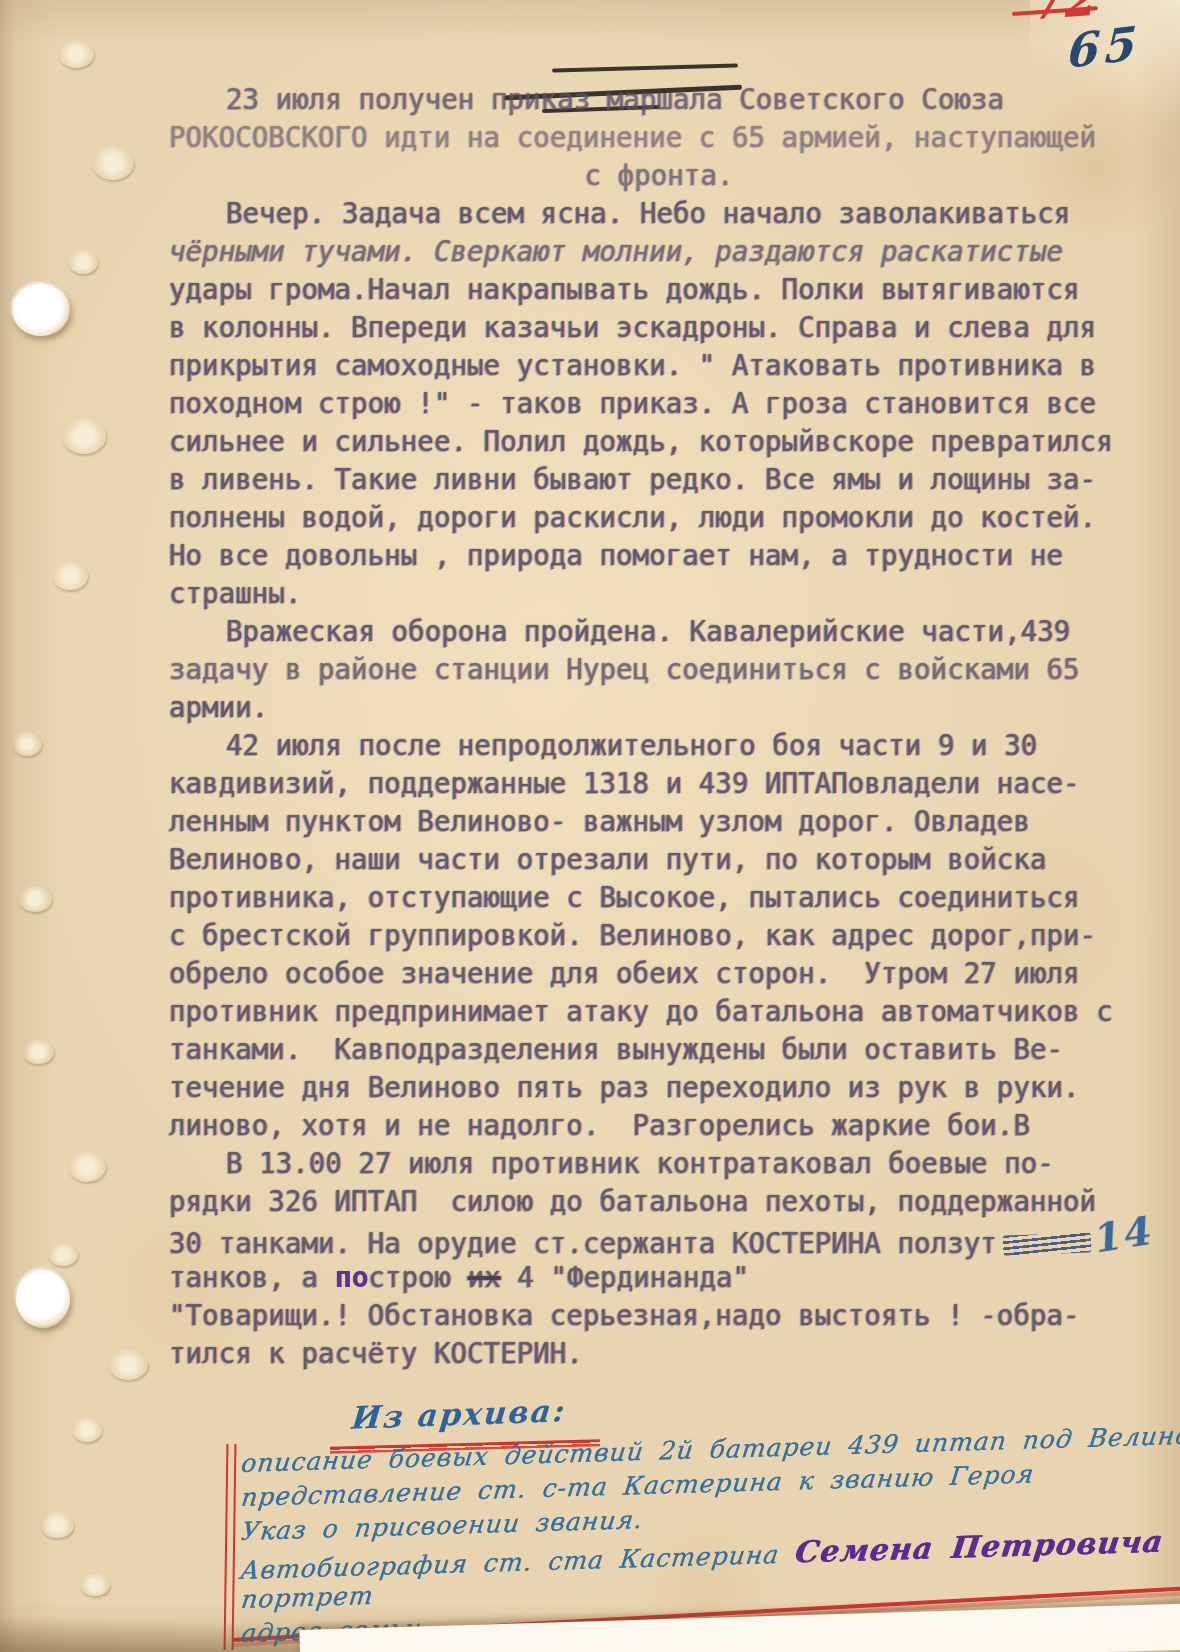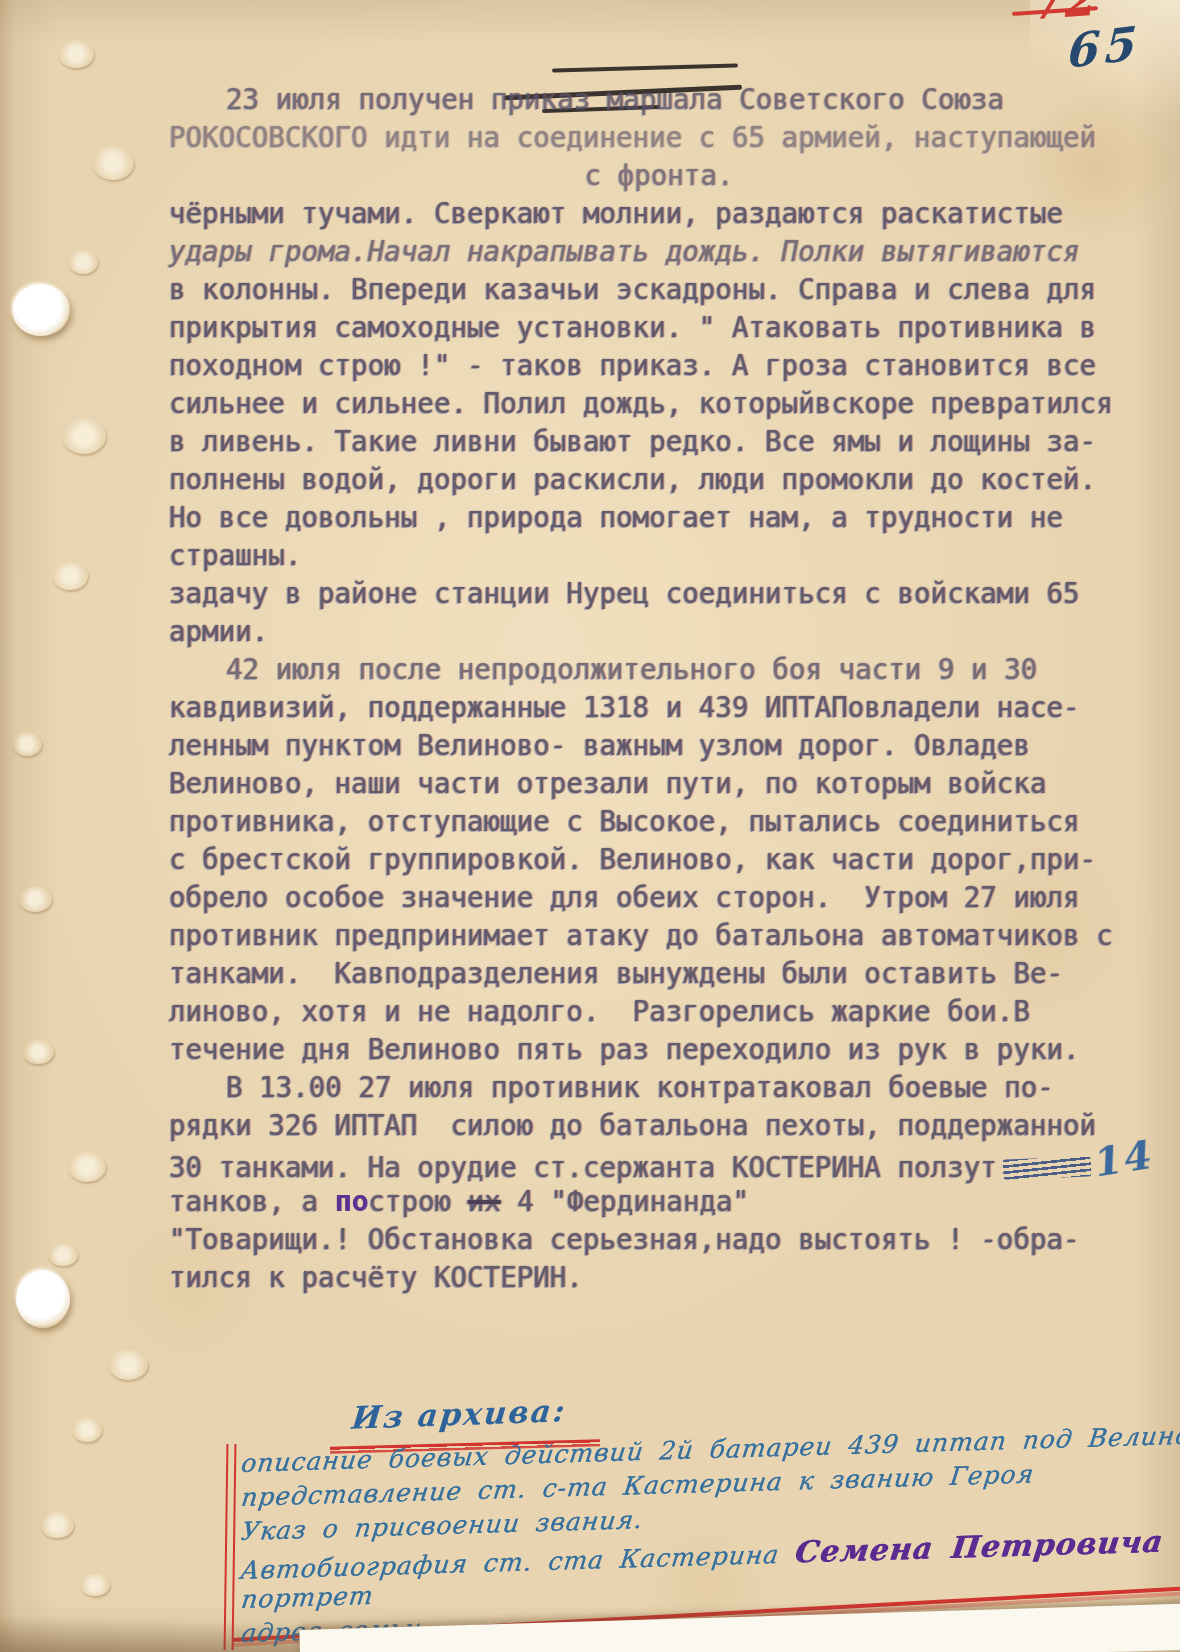--- a/index.html
+++ b/index.html
@@ -116,43 +116,45 @@
   <div class="num-red-line"></div>
   <div class="num-blue">65</div>
   <div class="mark mark1"></div>
   <div class="mark mark2"></div>
   <div class="mark mark3"></div>
 
   <div class="typed-block">
       <div class="typed-line indent"><span class="seg-typed">23 июля получен приказ маршала Советского Союза</span></div>
       <div class="typed-line"><span class="seg-typed">РОКОСОВСКОГО идти на соединение с 65 армией, наступающей</span></div>
       <div class="typed-line"><span class="seg-typed">с фронта.</span></div>
+      <div class="typed-line indent"><span class="seg-typed">Вечер. Задача всем ясна. Небо начало заволакиваться</span></div>
       <div class="typed-line"><span class="seg-typed">чёрными тучами. Сверкают молнии, раздаются раскатистые</span></div>
       <div class="typed-line"><span class="seg-typed">удары грома.Начал накрапывать дождь. Полки вытягиваются</span></div>
       <div class="typed-line"><span class="seg-typed">в колонны. Впереди казачьи эскадроны. Справа и слева для</span></div>
       <div class="typed-line"><span class="seg-typed">прикрытия самоходные установки. " Атаковать противника в</span></div>
       <div class="typed-line"><span class="seg-typed">походном строю !" - таков приказ. А гроза становится все</span></div>
       <div class="typed-line"><span class="seg-typed">сильнее и сильнее. Полил дождь, которыйвскоре превратился</span></div>
       <div class="typed-line"><span class="seg-typed">в ливень. Такие ливни бывают редко. Все ямы и лощины за-</span></div>
       <div class="typed-line"><span class="seg-typed">полнены водой, дороги раскисли, люди промокли до костей.</span></div>
       <div class="typed-line"><span class="seg-typed">Но все довольны , природа помогает нам, а трудности не</span></div>
       <div class="typed-line"><span class="seg-typed">страшны.</span></div>
+      <div class="typed-line indent"><span class="seg-typed">Вражеская оборона пройдена. Кавалерийские части,439</span></div>
       <div class="typed-line"><span class="seg-typed">задачу в районе станции Нурец соединиться с войсками 65</span></div>
       <div class="typed-line"><span class="seg-typed">армии.</span></div>
       <div class="typed-line indent"><span class="seg-typed">42 июля после непродолжительного боя части 9 и 30</span></div>
       <div class="typed-line"><span class="seg-typed">кавдивизий, поддержанные 1318 и 439 ИПТАПовладели насе-</span></div>
       <div class="typed-line"><span class="seg-typed">ленным пунктом Велиново- важным узлом дорог. Овладев</span></div>
       <div class="typed-line"><span class="seg-typed">Велиново, наши части отрезали пути, по которым войска</span></div>
       <div class="typed-line"><span class="seg-typed">противника, отступающие с Высокое, пытались соединиться</span></div>
-      <div class="typed-line"><span class="seg-typed">с брестской группировкой. Велиново, как части дорог,при-</span></div>
+      <div class="typed-line"><span class="seg-typed">с брестской группировкой. Велиново, как адрес дорог,при-</span></div>
       <div class="typed-line"><span class="seg-typed">обрело особое значение для обеих сторон.  Утром 27 июля</span></div>
       <div class="typed-line"><span class="seg-typed">противник предпринимает атаку до батальона автоматчиков с</span></div>
       <div class="typed-line"><span class="seg-typed">танками.  Кавподразделения вынуждены были оставить Ве-</span></div>
+      <div class="typed-line"><span class="seg-typed">течение дня Велиново пять раз переходило из рук в руки.</span></div>
       <div class="typed-line"><span class="seg-typed">линово, хотя и не надолго.  Разгорелись жаркие бои.В</span></div>
-      <div class="typed-line"><span class="seg-typed">течение дня Велиново пять раз переходило из рук в руки.</span></div>
       <div class="typed-line indent"><span class="seg-typed">В 13.00 27 июля противник контратаковал боевые по-</span></div>
       <div class="typed-line"><span class="seg-typed">рядки 326 ИПТАП  силою до батальона пехоты, поддержанной</span></div>
       <div class="typed-line"><span class="seg-typed">30 танками. На орудие ст.сержанта КОСТЕРИНА ползут</span><span class="seg-scribble"></span><span class="seg-hand-blue-num">14</span></div>
       <div class="typed-line"><span class="seg-typed">танков, а </span><span class="seg-hand-purple-bold">по</span><span class="seg-typed">строю </span><span class="seg-typed-struck">их</span><span class="seg-typed"> 4 "Фердинанда"</span></div>
       <div class="typed-line"><span class="seg-typed">"Товарищи.! Обстановка серьезная,надо выстоять ! -обра-</span></div>
       <div class="typed-line"><span class="seg-typed">тился к расчёту КОСТЕРИН.</span></div>
     </div>
 
   <div class="archive-heading">Из архива:</div>
   <div class="archive-underline"></div>

